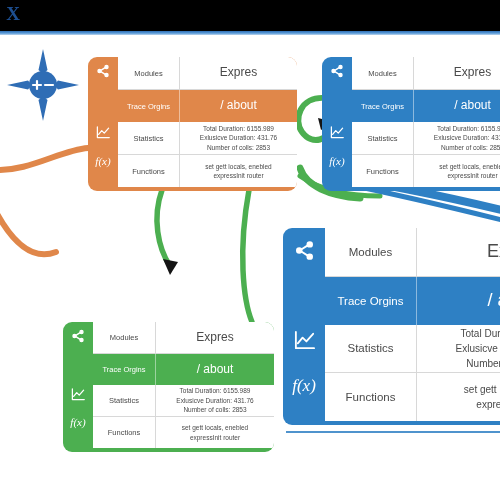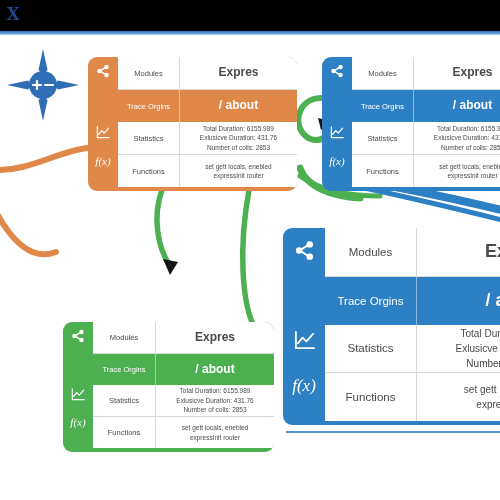--- a/index.html
+++ b/index.html
@@ -33,21 +33,21 @@
       display:flex;flex-direction:column;}
   .card .grid{position:absolute;top:0;right:0;bottom:4px;display:flex;flex-direction:column;}
   .row{display:flex;flex:1 1 0;min-height:0;border-bottom:1px solid #d8d8d8;background:#fff;}
   .row:last-child{border-bottom:none;}
   .cell-l{display:flex;align-items:center;justify-content:center;box-sizing:border-box;
     border-right:1px solid #d8d8d8;color:#4a4a4a;text-align:center;}
   .cell-r{display:flex;flex-direction:column;align-items:center;justify-content:center;
     box-sizing:border-box;color:#4a4a4a;text-align:center;flex:1 1 auto;}
   .row.hl{border-bottom:none;}
   .row.hl .cell-l,.row.hl .cell-r{color:#fff;border-right-color:rgba(255,255,255,.45);}
-  .big{font-weight:bold;}
+  .big{font-weight:normal;}
   .stat-line{white-space:nowrap;}
   .rail-ico{flex:1 1 0;display:flex;align-items:center;justify-content:center;color:#fff;}
   .rail-ico svg{display:block;}
   .fx{font-family:"Liberation Serif", serif;font-style:italic;color:#fff;}
 
   
   .orange{background:#e0874a;}
   .orange .row.hl{background:#e0874a;}
   .blue{background:#2e80c4;}
   .blue .row.hl{background:#2e80c4;}

